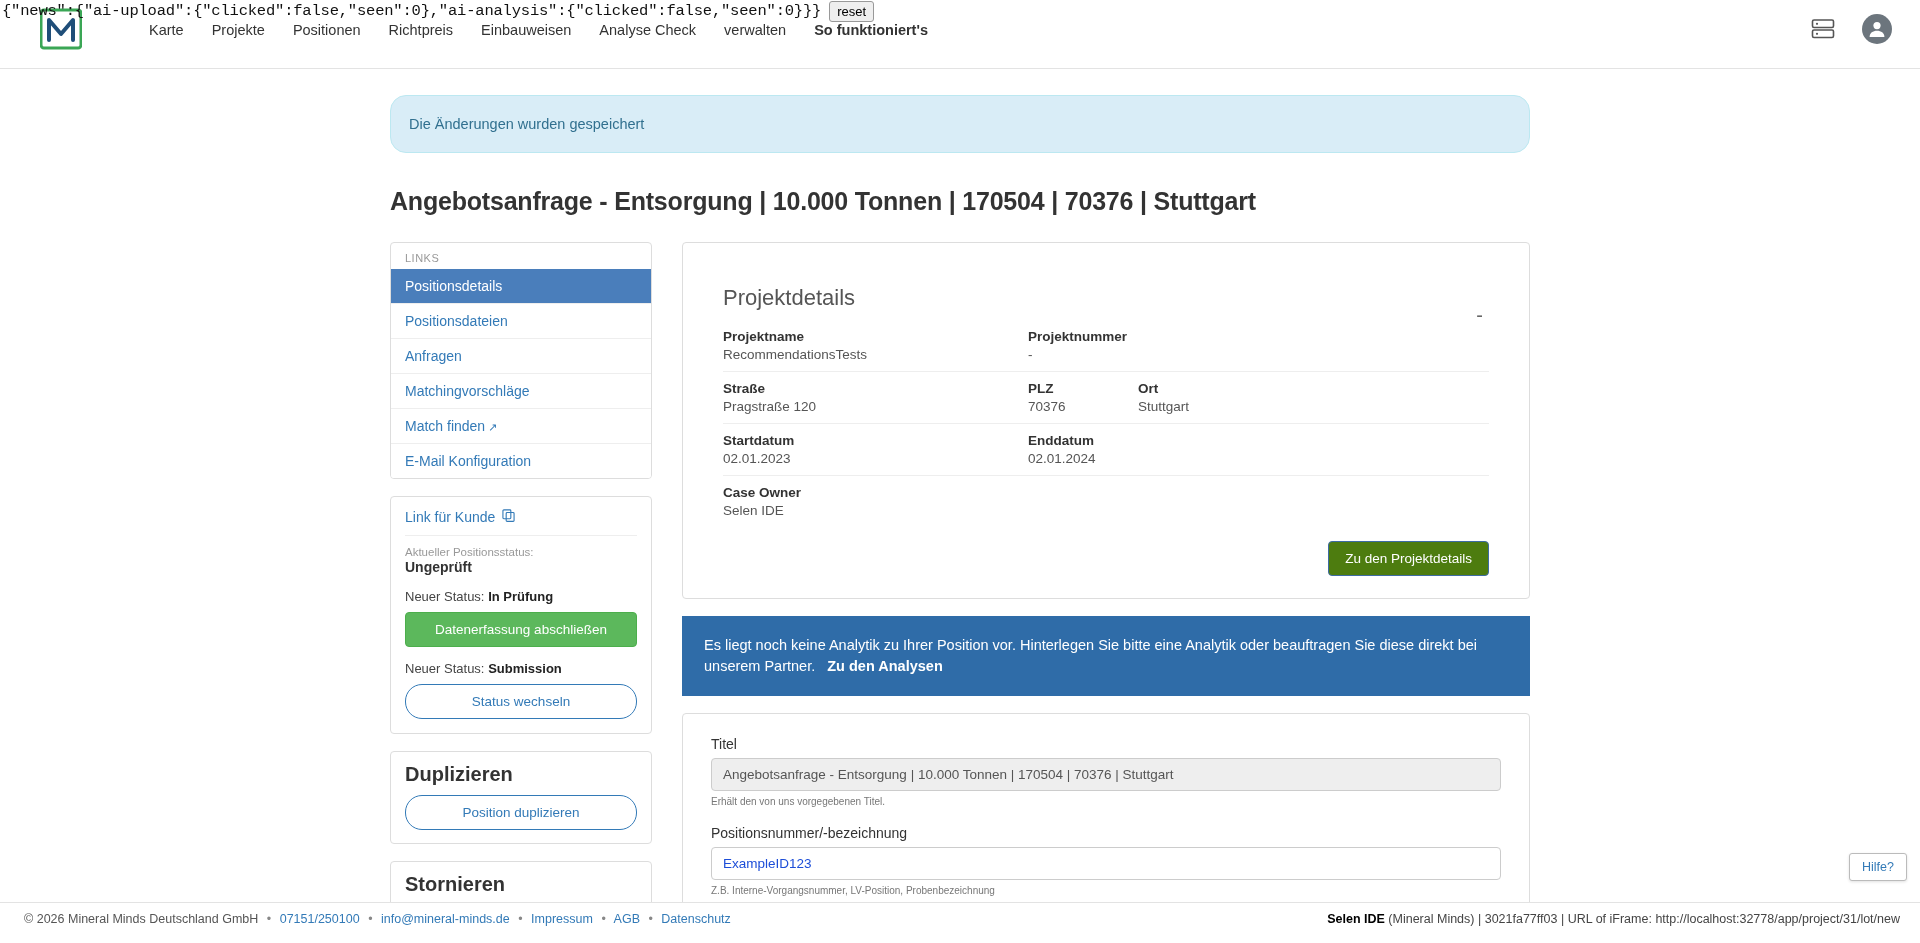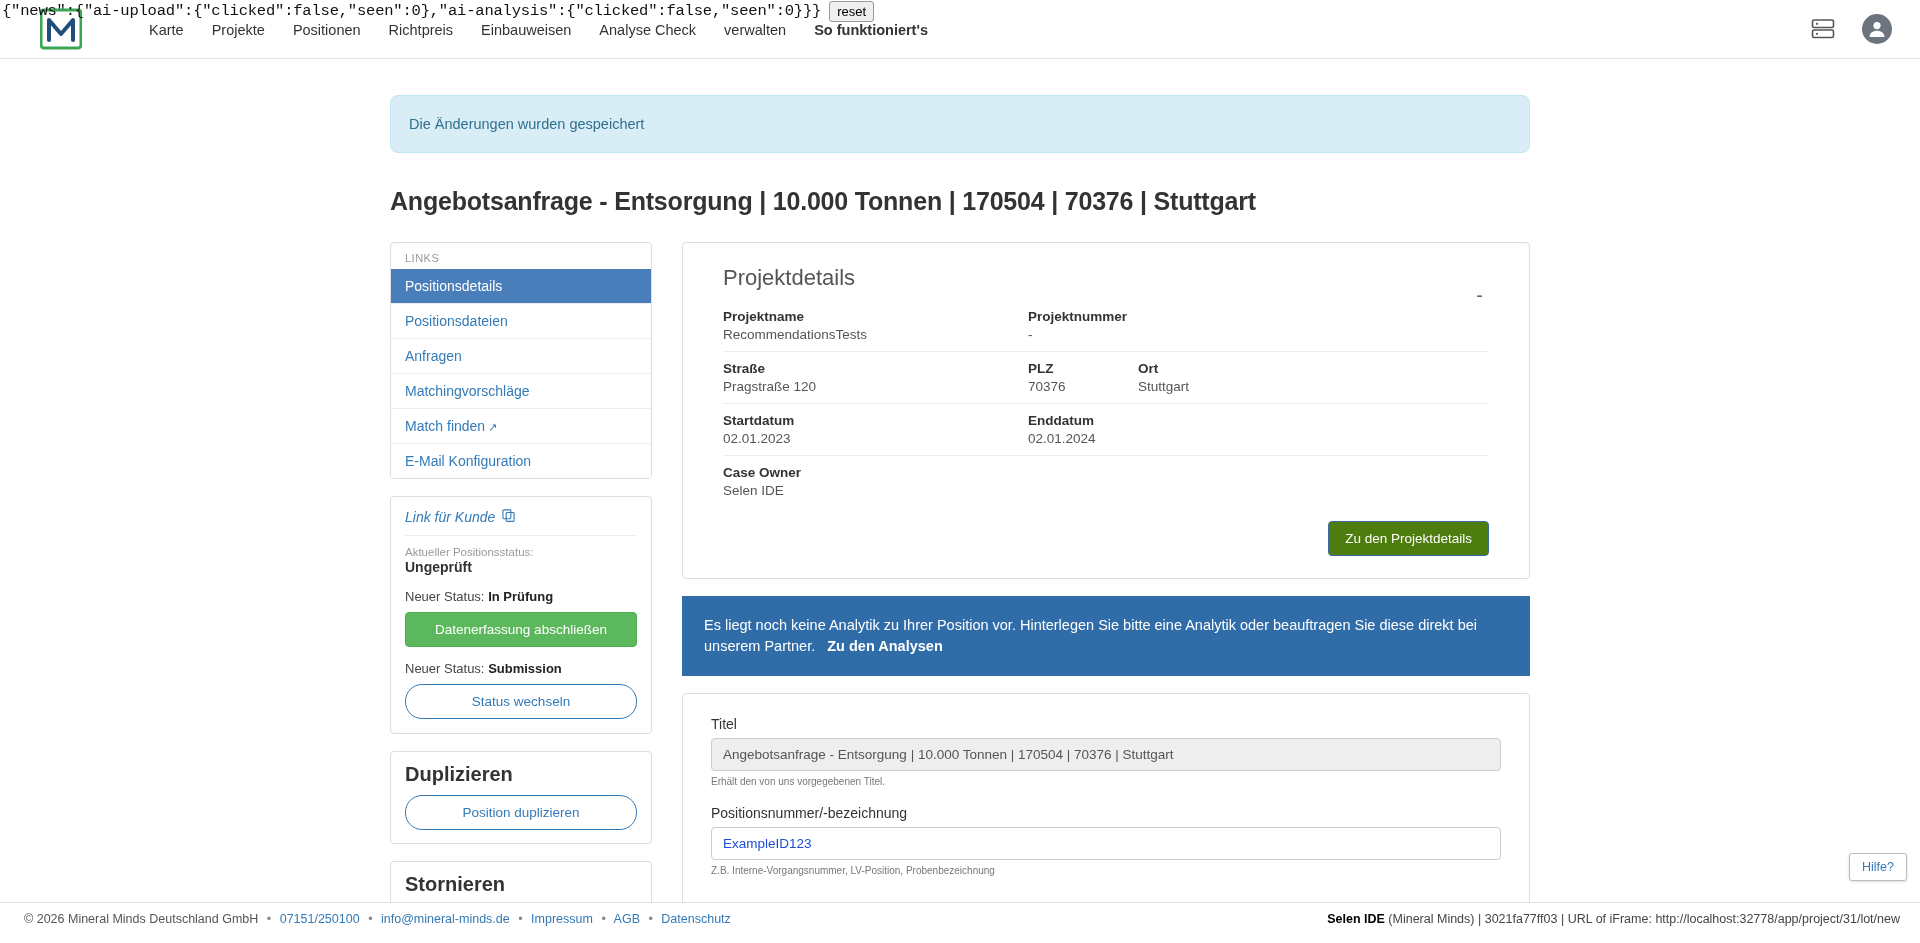--- a/index.html
+++ b/index.html
@@ -49,21 +49,21 @@
     color: #000;
     cursor: pointer;
     pointer-events: auto;
   }
 
   
   .topnav {
     position: absolute;
     top: 0; left: 0;
     width: 100%;
-    height: 59px;
+    height: 69px;
     background: #ffffff;
     border-bottom: 1px solid #e3e3e3;
     display: flex;
     align-items: center;
     z-index: 10;
   }
   .brand {
     position: absolute;
     left: 40px;
     top: 8px;
@@ -127,21 +127,21 @@
     width: 1140px;
     margin: 0 auto;
     padding-top: 36px;
   }
 
   
   .alert-success {
     background: #d9edf7;
     color: #31708f;
     border: 1px solid #bce8f1;
-    border-radius: 8px;
+    border-radius: 16px;
     padding: 20px 18px;
     font-size: 14.5px;
     margin-bottom: 34px;
   }
 
   .page-title {
     font-size: 25px;
     color: #333;
     font-weight: bold;
     margin: 0 0 26px 0;
@@ -193,21 +193,20 @@
   .link-row {
     font-size: 14px;
     color: #337ab7;
     cursor: pointer;
     display: flex;
     align-items: center;
     gap: 7px;
     padding-bottom: 10px;
     border-bottom: 1px solid #eee;
     margin-bottom: 10px;
-    font-style: italic;
   }
   .muted-small {
     font-size: 11.5px;
     color: #999;
     margin-bottom: 1px;
   }
   .status-val {
     font-size: 14px;
     font-weight: bold;
     color: #333;
@@ -262,20 +261,21 @@
     border: 1px solid #ddd;
     border-radius: 4px;
     background: #fff;
     margin-bottom: 17px;
   }
   .card-pad { padding: 22px 40px 22px 40px; }
   .card-title-row {
     display: flex;
     justify-content: space-between;
     align-items: flex-end;
+    margin-top: 20px;
   }
   .card-title {
     font-size: 22px;
     color: #555;
     font-weight: normal;
     margin: 0 0 18px 0;
   }
   .collapse-toggle {
     font-size: 20px;
     color: #666;

